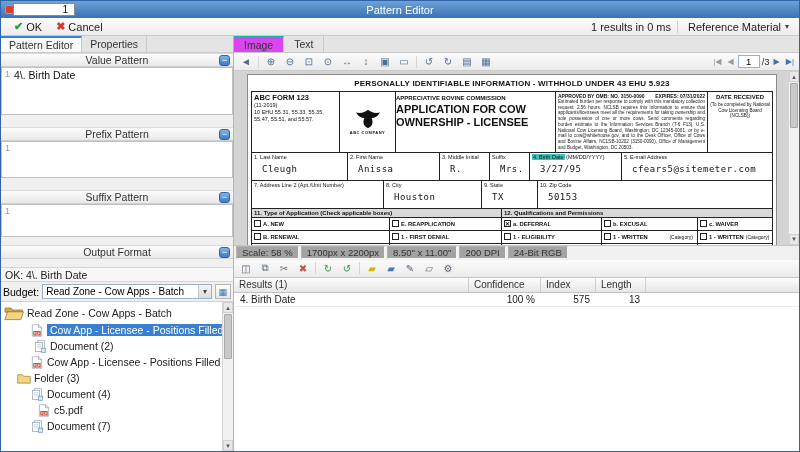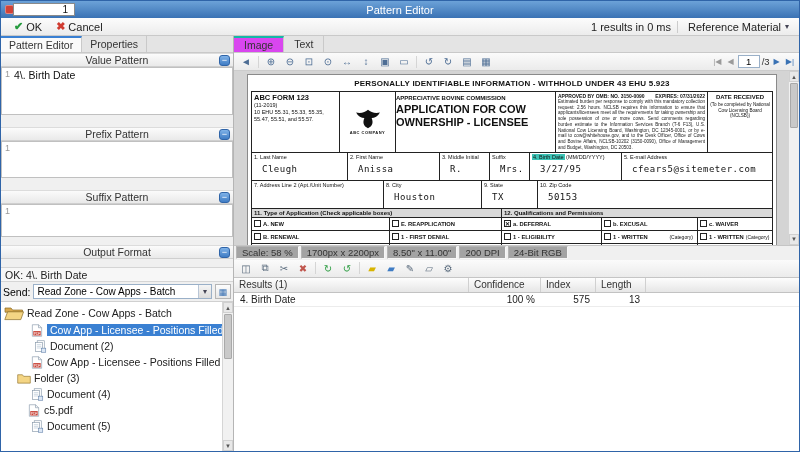--- a/index.html
+++ b/index.html
@@ -194,21 +194,21 @@
       <div class="gap8"></div>
       <div class="sec-header">
         <span>Output Format</span>
         <span class="collapse-btn">−</span>
       </div>
       <div class="gap8"></div>
 
       <div class="lp-status">OK: 4\. Birth Date</div>
 
       <div class="batch-row">
-        <span class="batch-label">Send:</span>
+        <span class="batch-label">Budget:</span>
         <div class="batch-combo">
           <span class="combo-text">Read Zone - Cow Apps - Batch</span>
           <span class="combo-arrow">▾</span>
         </div>
         <button class="batch-btn">▦</button>
       </div>
 
       <div class="tree-wrap">
         <div class="tree" id="tree">
             <div class="tree-row big" style="padding-left: 3px;">
@@ -265,41 +265,41 @@
               <span class="tree-icon">
                 <svg viewBox="0 0 14 14">
                   <rect x="4" y="0.8" width="7.6" height="9.6" fill="#fff" stroke="#8899aa" stroke-width="0.7"></rect>
                   <rect x="2.2" y="2.8" width="7.6" height="9.6" fill="#fff" stroke="#8899aa" stroke-width="0.7"></rect>
                   <path d="M3.6 5h4.8M3.6 6.8h4.8M3.6 8.6h4.8" stroke="#aabccd" stroke-width="0.6"></path>
                   <rect x="8.6" y="8.8" width="4.6" height="4.4" fill="#dce7f5" stroke="#5b7ca6" stroke-width="0.6"></rect>
                 </svg>
               </span>
               <span class="tree-label">Document (4)</span>
             </div>
-            <div class="tree-row" style="padding-left: 26px;">
+            <div class="tree-row" style="padding-left: 36px;">
               <span class="tree-icon">
                 <svg viewBox="0 0 12 14">
                   <path d="M1 0.8h6.6l3.4 3.2v9.2H1z" fill="#fff" stroke="#8899aa" stroke-width="0.7"></path>
                   <path d="M7.6 0.8v3.2H11" fill="none" stroke="#8899aa" stroke-width="0.7"></path>
                   <rect x="2" y="7.6" width="8" height="4.8" fill="#c9473c"></rect>
                   <text x="6" y="11.4" font-size="3.6" fill="#fff" text-anchor="middle" font-family="sans-serif">PDF</text>
                 </svg>
               </span>
               <span class="tree-label">c5.pdf</span>
             </div>
             <div class="tree-row" style="padding-left: 29px;">
               <span class="tree-icon">
                 <svg viewBox="0 0 14 14">
                   <rect x="4" y="0.8" width="7.6" height="9.6" fill="#fff" stroke="#8899aa" stroke-width="0.7"></rect>
                   <rect x="2.2" y="2.8" width="7.6" height="9.6" fill="#fff" stroke="#8899aa" stroke-width="0.7"></rect>
                   <path d="M3.6 5h4.8M3.6 6.8h4.8M3.6 8.6h4.8" stroke="#aabccd" stroke-width="0.6"></path>
                   <rect x="8.6" y="8.8" width="4.6" height="4.4" fill="#dce7f5" stroke="#5b7ca6" stroke-width="0.6"></rect>
                 </svg>
               </span>
-              <span class="tree-label">Document (5)</span>
+              <span class="tree-label">Document (7)</span>
             </div>
             <div class="tree-row" style="padding-left: 42px;"></div>
           </div>
         <div class="vscroll">
           <span class="sb-btn top">▲</span>
           <span class="sb-thumb"></span>
           <span class="sb-btn bottom">▼</span>
         </div>
       </div>
     </div>

